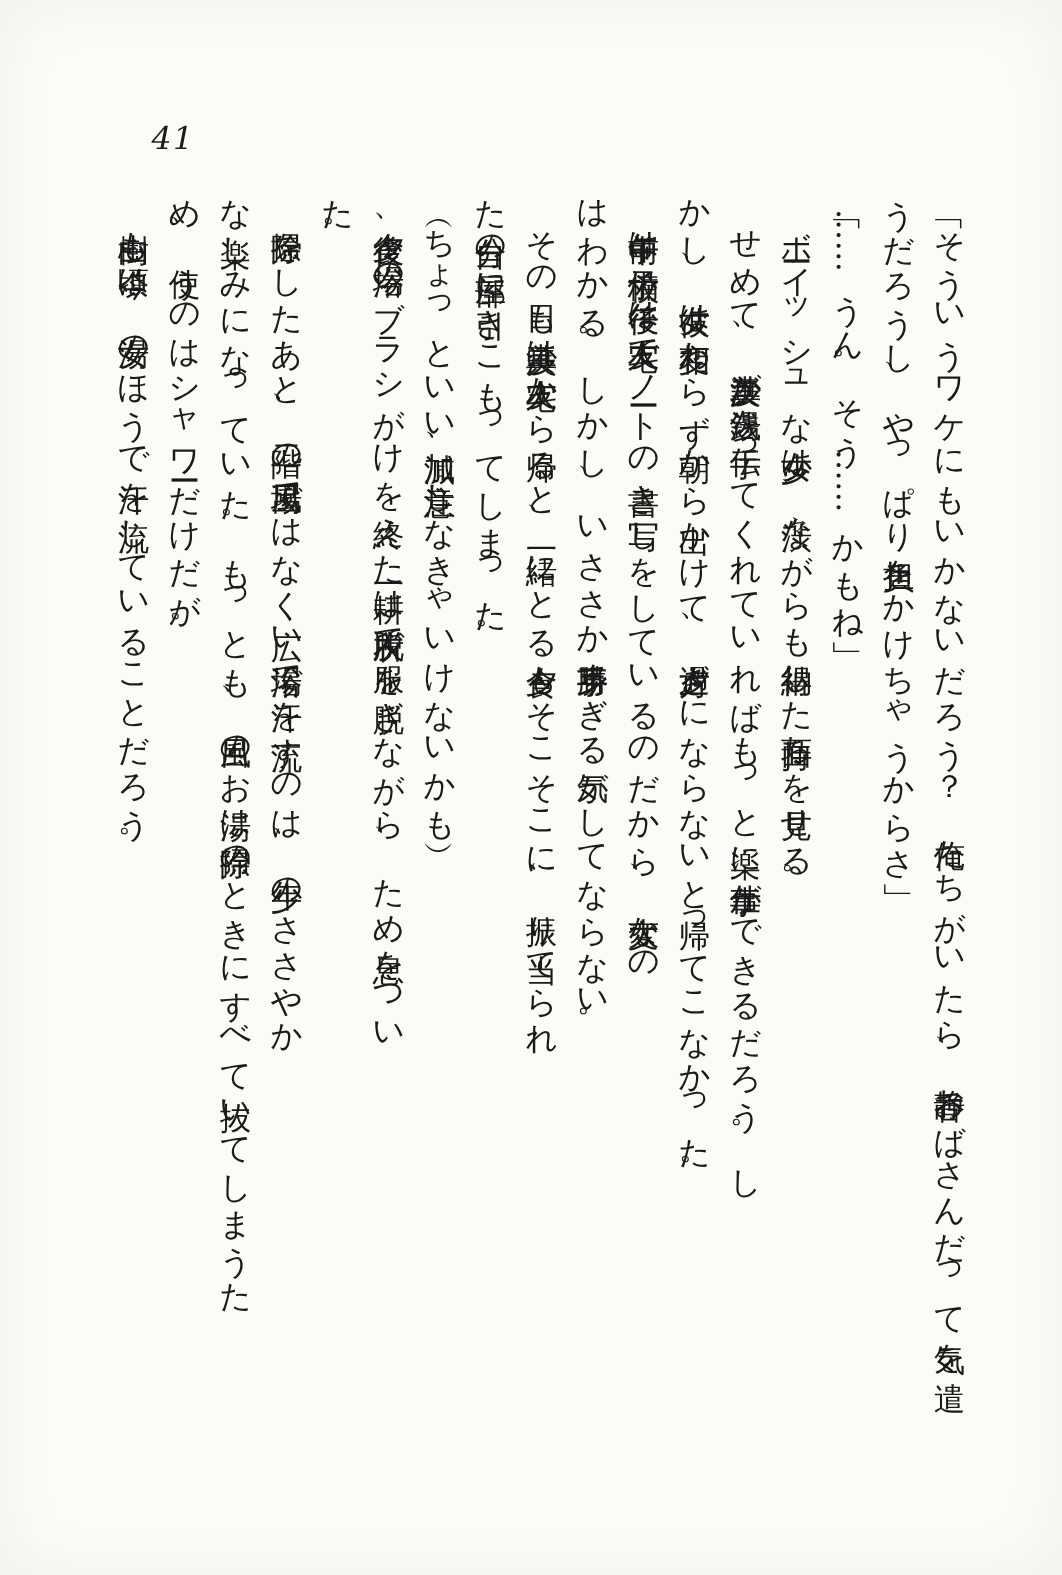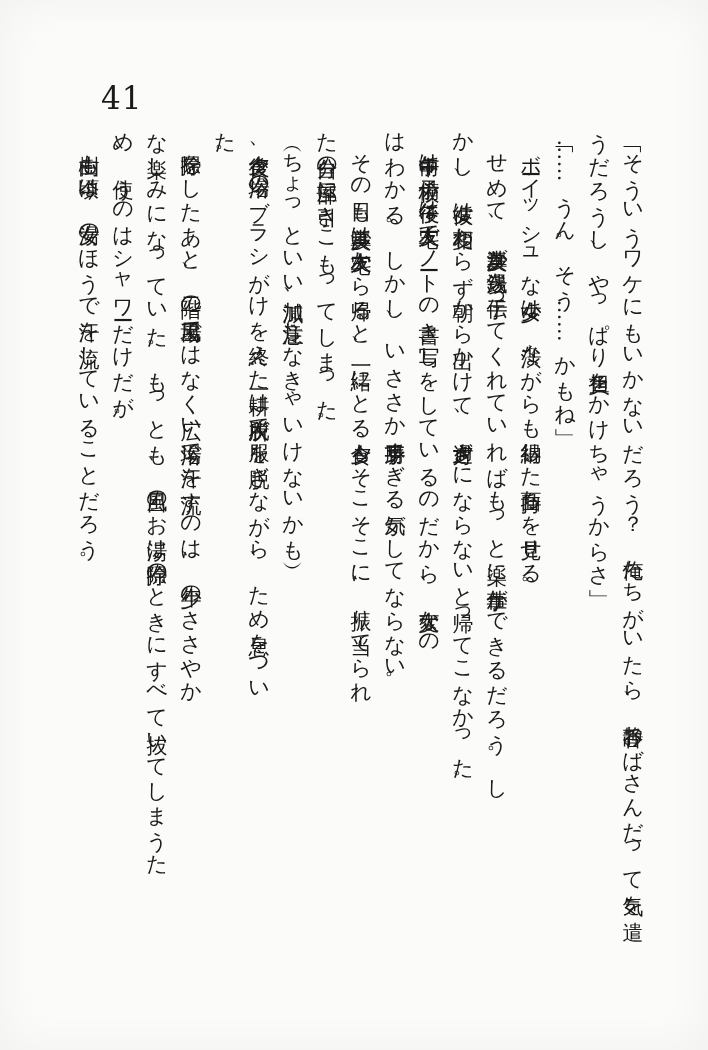--- a/index.html
+++ b/index.html
@@ -17,21 +17,22 @@
   .paper {
     position: absolute;
     inset: 0;
     background: var(--paper, #fbfbf9);
     box-shadow: inset 0 0 48px rgba(0,0,0,0.045);
   }
   .page-number {
     position: absolute;
     top: 80px;
     left: 101px;
-    font-size: 31px;
+    font-style: italic;
+    font-size: 21px;
     letter-spacing: 1px;
     color: var(--ink, #222);
   }
   .text-block {
     position: absolute;
     top: 118px;
     right: 58px;
     height: 880px;
     writing-mode: vertical-rl;
     text-orientation: mixed;

